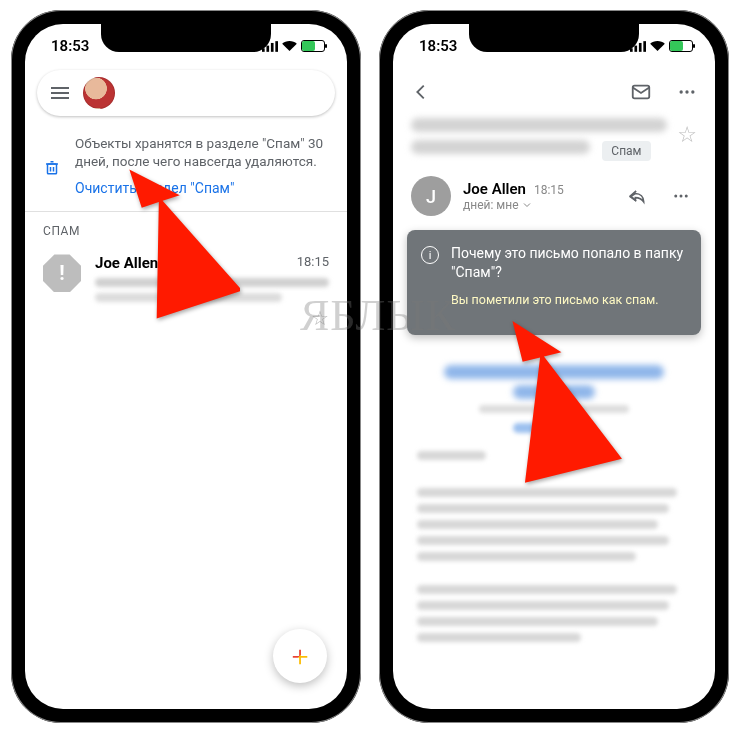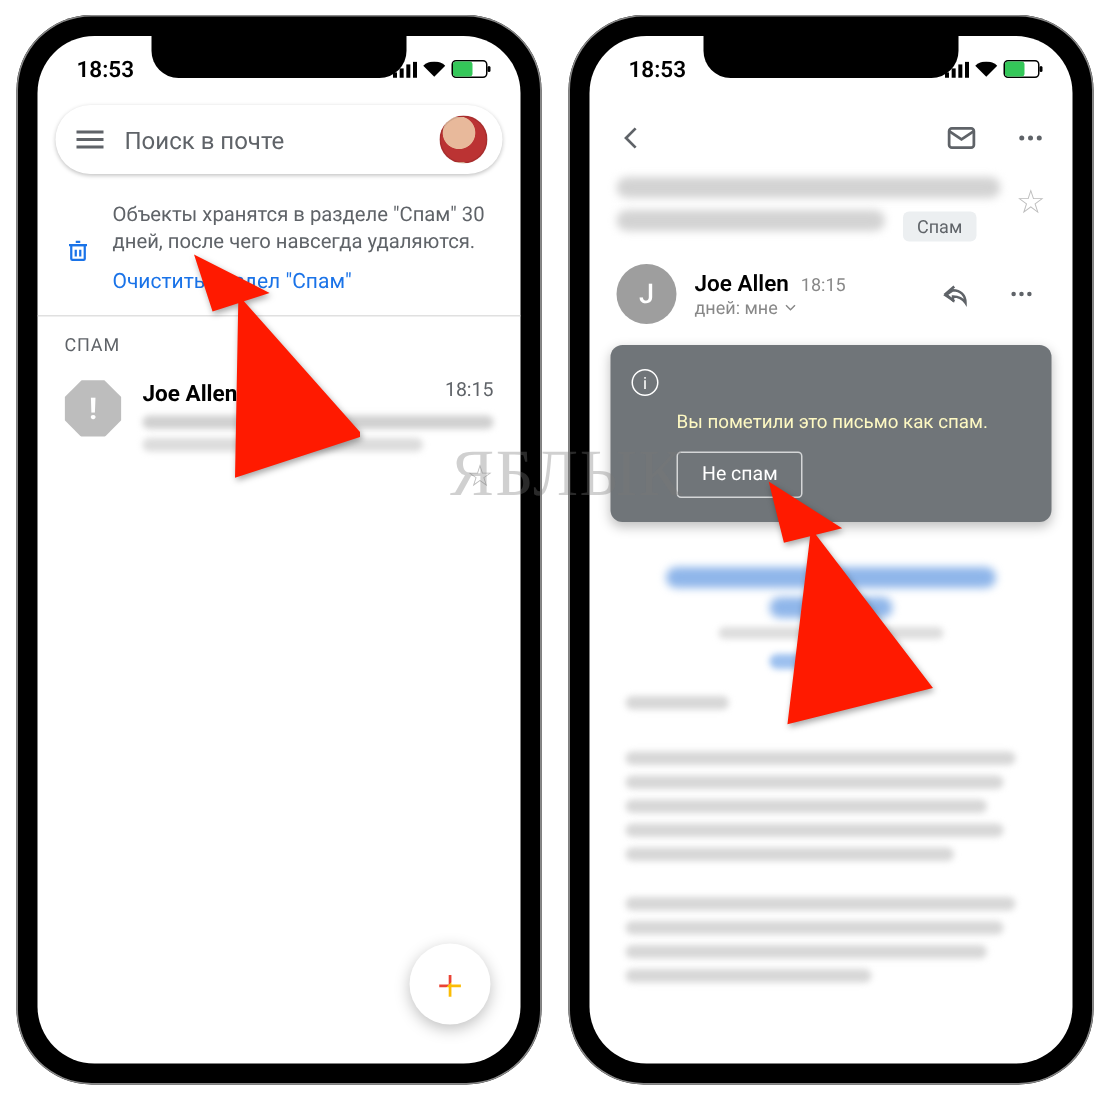--- a/index.html
+++ b/index.html
@@ -100,21 +100,20 @@
             </span>
         </div>
       </div>
 
       <div class="searchbar">
         <div class="hamburger">
             <span></span>
             <span></span>
             <span></span>
           </div>
-        <div class="search-text">Поиск в почте</div>
         <div class="avatar"></div>
       </div>
 
       <div class="banner">
         <svg class="trash" viewBox="0 0 24 24" fill="none" stroke="#1a73e8" stroke-width="2">
             <rect x="6" y="7" width="12" height="13" rx="1"></rect>
             <path d="M4 7h16M10 4h4M10 11v6M14 11v6"></path>
           </svg>
         <div class="banner-text">
           <div class="info">Объекты хранятся в разделе "Спам" 30 дней, после чего навсегда удаляются.</div>
@@ -232,23 +231,23 @@
                 <circle cx="12" cy="12" r="2"></circle>
                 <circle cx="19" cy="12" r="2"></circle>
               </svg>
           </div>
         </div>
       </div>
 
       <div class="spambox">
         <div class="sb-row1">
           <span class="sb-info">i</span>
+          <span class="sb-title">Почему это письмо попало в папку "Спам"?</span>
         </div>
         <div class="sb-sub">Вы пометили это письмо как спам.</div>
-        <span class="sb-btn">Не спам</span>
       </div>
 
       <div class="bodyblur">
         <div class="bb-title"></div>
         <div class="bb-title2"></div>
         <div class="bb-small"></div>
         <div class="bb-link"></div>
         <div class="bb-para w25"></div>
         <div style="height:14px"></div>
         <div class="bb-para w95"></div>

